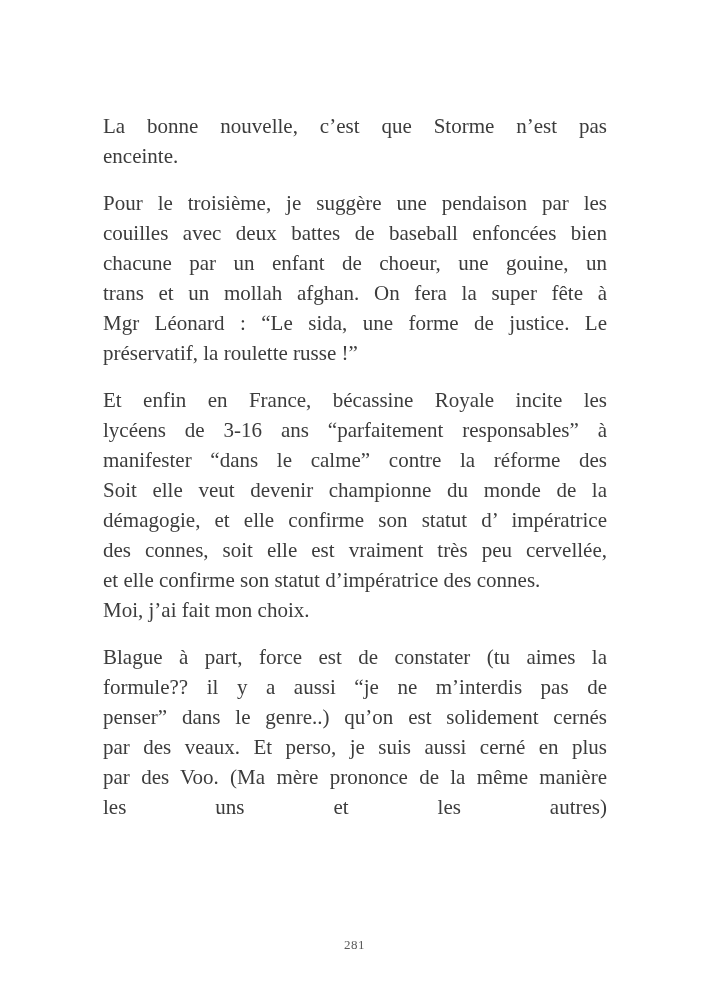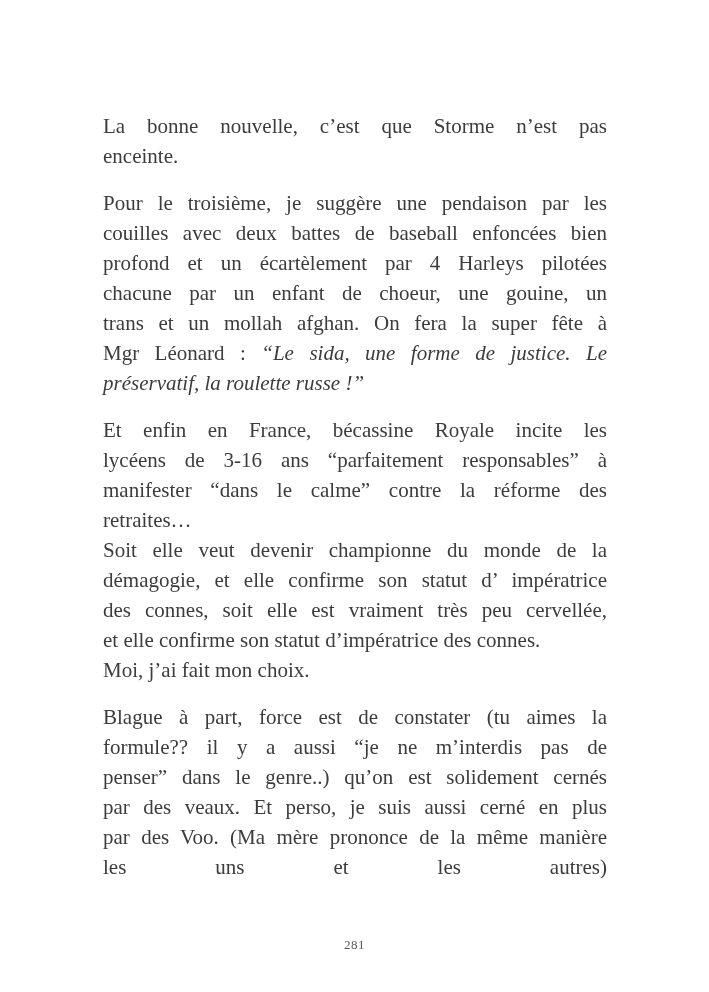--- a/index.html
+++ b/index.html
@@ -35,21 +35,20 @@
   .line.j {
     text-align: justify;
     text-align-last: justify;
     -moz-text-align-last: justify;
   }
   .line.last {
     text-align: right;
     text-align-last: left;
   }
   .italic {
-    font-style: italic;
   }
   .page-number {
     position: absolute;
     left: 0;
     top: 937px;
     width: 100%;
     text-align: center;
     font-size: 13px;
     color: #5a5a5a;
     letter-spacing: 0.5px;
@@ -63,32 +62,30 @@
   <div class="text-block">
 
     <p class="para">
       <span class="line j">La bonne nouvelle, c’est que Storme n’est pas</span>
       <span class="line last">enceinte.</span>
     </p>
 
     <p class="para">
       <span class="line j">Pour le troisième, je suggère une pendaison par les</span>
       <span class="line j">couilles avec deux battes de baseball enfoncées bien</span>
-      <span class="line j">profond et un écartèlement par 4 Harleys pilotées</span>
       <span class="line j">chacune par un enfant de choeur, une gouine, un</span>
       <span class="line j">trans et un mollah afghan. On fera la super fête à</span>
       <span class="line j"><span>Mgr Léonard : </span><span class="italic">“Le sida, une forme de justice. Le</span></span>
       <span class="line last italic">préservatif, la roulette russe !”</span>
     </p>
 
     <p class="para">
       <span class="line j">Et enfin en France, bécassine Royale incite les</span>
       <span class="line j">lycéens de 3-16 ans “parfaitement responsables” à</span>
       <span class="line j">manifester “dans le calme” contre la réforme des</span>
-      <span class="line last">retraites…</span>
       <span class="line j">Soit elle veut devenir championne du monde de la</span>
       <span class="line j">démagogie, et elle confirme son statut d’ impératrice</span>
       <span class="line j">des connes, soit elle est vraiment très peu cervellée,</span>
       <span class="line last">et elle confirme son statut d’impératrice des connes.</span>
       <span class="line last">Moi, j’ai fait mon choix.</span>
     </p>
 
     <p class="para">
       <span class="line j">Blague à part, force est de constater (tu aimes la</span>
       <span class="line j">formule?? il y a aussi “je ne m’interdis pas de</span>

